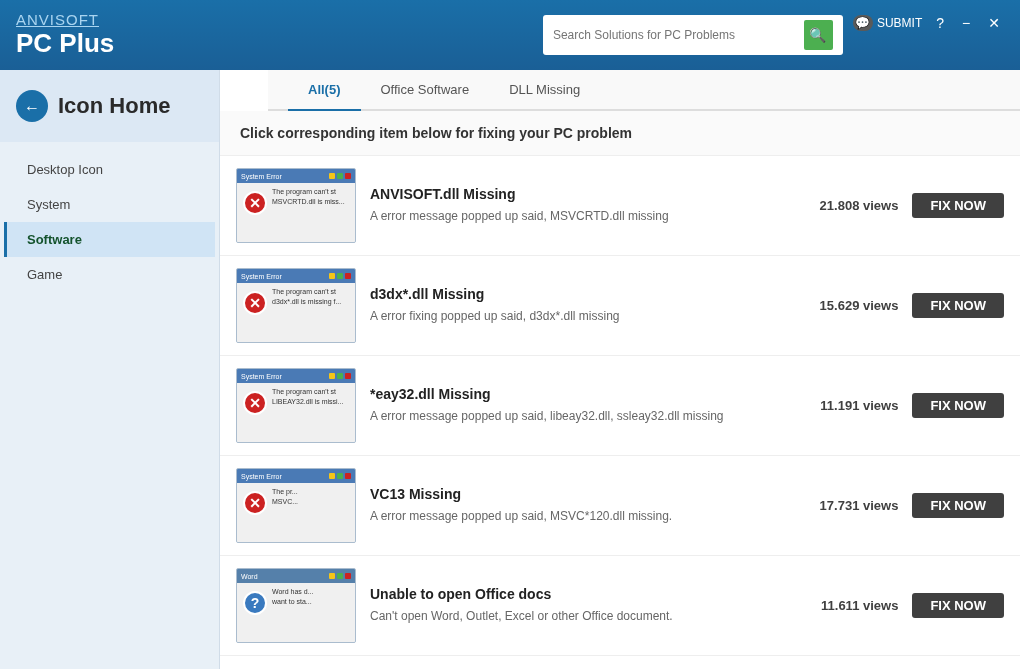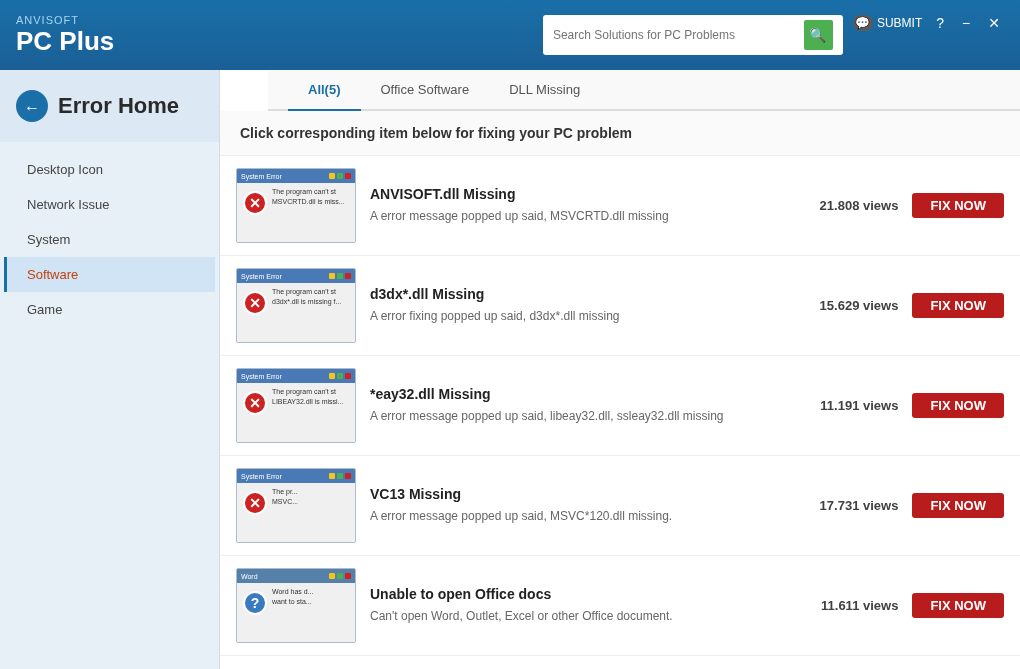--- a/index.html
+++ b/index.html
@@ -12,24 +12,25 @@
       display: flex;
       align-items: center;
       justify-content: space-between;
       padding: 0 16px;
     }
     .logo-area {
       display: flex;
       flex-direction: column;
     }
     .logo-top {
-      font-size: 11px;
+      font-size: 15px;
       color: #a8d4f0;
       letter-spacing: 1px;
       text-transform: uppercase;
+      text-decoration: underline;
     }
     .logo-bottom {
       font-size: 26px;
       font-weight: bold;
       color: white;
     }
     .header-right {
       display: flex;
       align-items: flex-start;
       gap: 10px;
@@ -138,22 +139,22 @@
     }
     .nav-item {
       padding: 10px 20px;
       font-size: 13px;
       color: #444;
       cursor: pointer;
       display: block;
       border-left: 3px solid transparent;
     }
     .nav-item.active {
-      color: #c2410c;
-      font-weight: normal;
+      color: #14532d;
+      font-weight: bold;
       border-left: 3px solid #1a6fa8;
       background: #d0e4f5;
     }
 
     
     .content {
       flex: 1;
       background: white;
       display: flex;
       flex-direction: column;
@@ -294,21 +295,21 @@
       gap: 14px;
       flex-shrink: 0;
     }
     .views-count {
       font-size: 13px;
       color: #404040;
       white-space: nowrap;
       font-weight: bold;
     }
     .fix-now-btn {
-      background: #b91c1c;
+      background: #404040;
       color: white;
       border: none;
       padding: 5px 18px;
       font-size: 13px;
       font-weight: bold;
       border-radius: 3px;
       cursor: pointer;
       white-space: nowrap;
     }
   </style>
@@ -333,25 +334,24 @@
     <button class="win-btn">−</button>
     <button class="win-btn close">✕</button>
   </div>
 </div>
 
 <div class="main-layout">
 
   <div class="sidebar">
     <button class="back-home-btn">
       <div class="back-arrow">←</div>
-      <span class="back-home-text">Error Home</span>
+      <span class="back-home-text">Icon Home</span>
     </button>
     <nav class="sidebar-nav">
       <a class="nav-item">Desktop Icon</a>
-      <a class="nav-item">Network Issue</a>
       <a class="nav-item">System</a>
       <a class="nav-item active">Software</a>
       <a class="nav-item">Game</a>
     </nav>
   </div>
 
   <div class="content">
 
     <div class="tabs-bar">
       <div class="tab active">All(5)</div>

